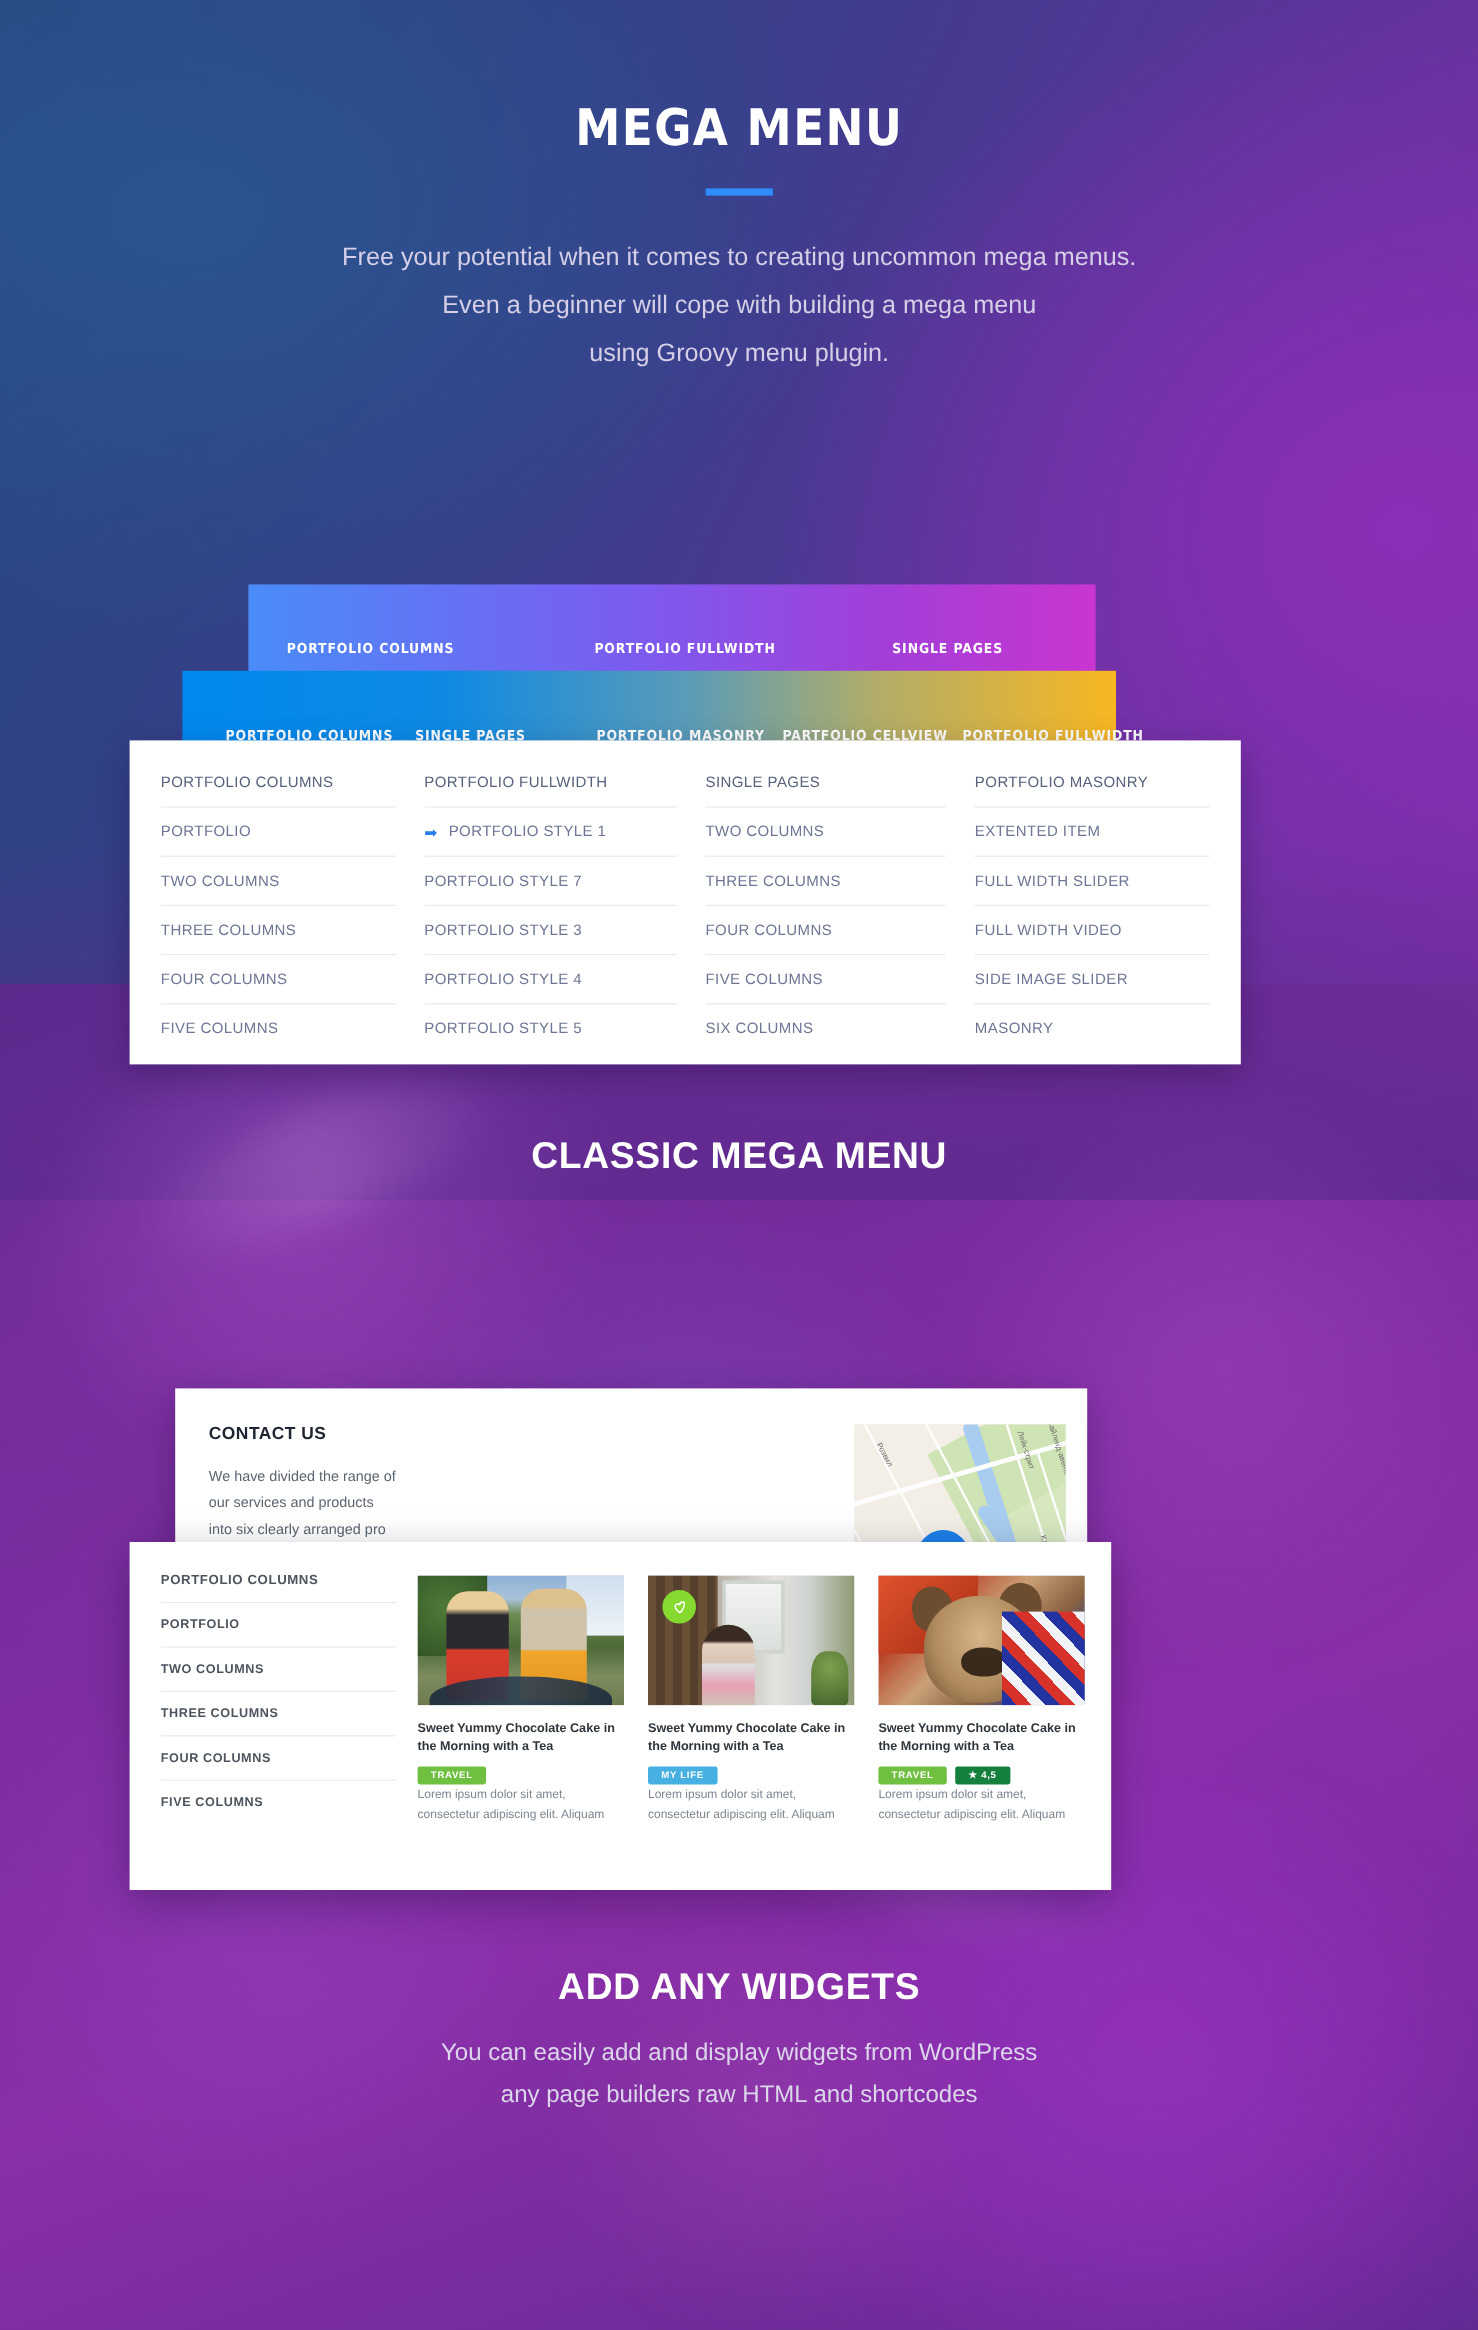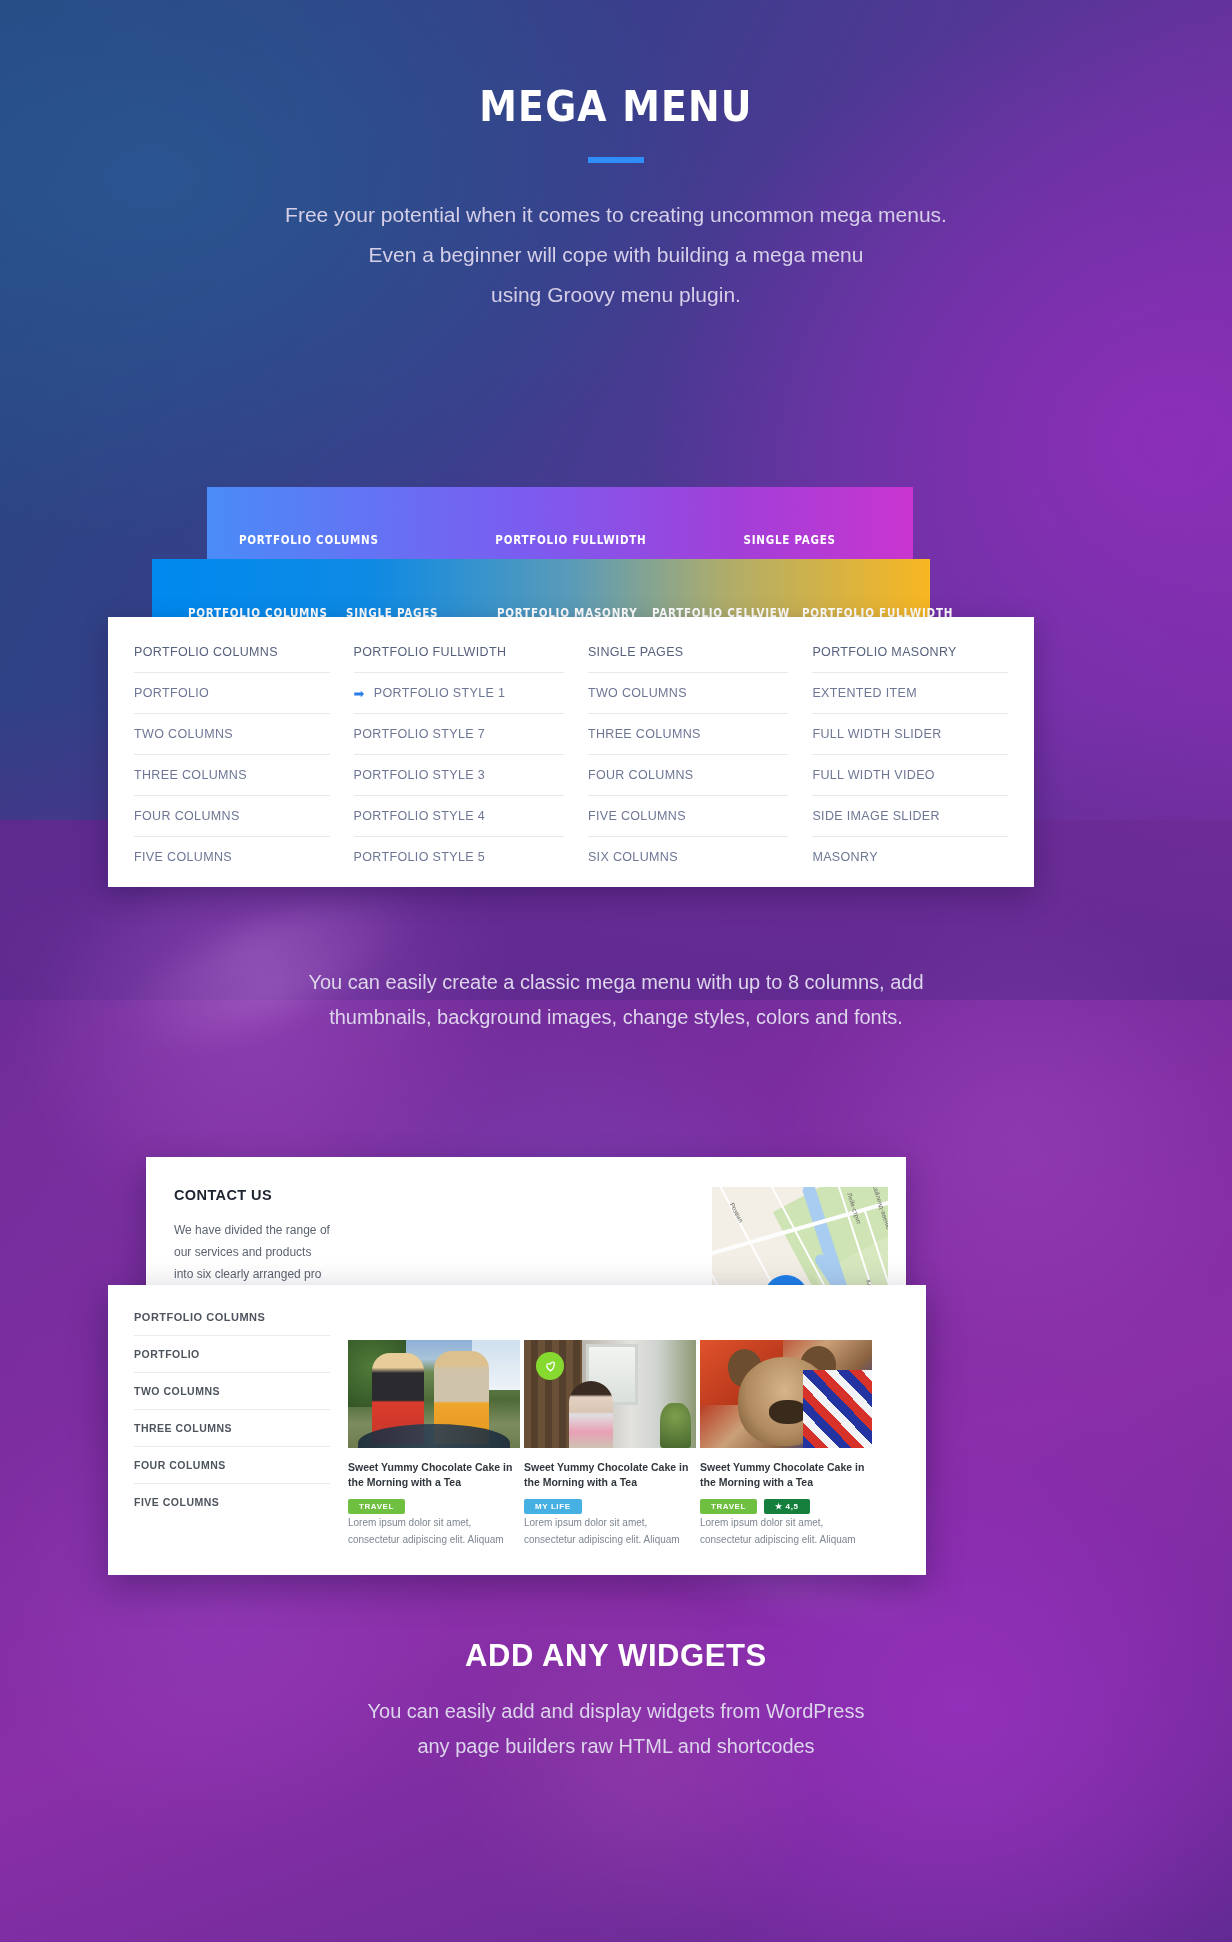--- a/index.html
+++ b/index.html
@@ -145,21 +145,21 @@
     position: absolute; left: 108px; top: 1285px; width: 818px; height: 290px;
     background: #ffffff; z-index: 9; box-shadow: 0 12px 34px rgba(18,10,48,.34);
     display: flex; padding: 26px 22px 0 26px;
   }
   .side-col { width: 196px; margin-right: 18px; }
   .side-head { font-size: 11px; font-weight: 700; color: #4d545e; letter-spacing: .5px; padding-bottom: 12px; }
   .side-item {
     font-size: 10.5px; font-weight: 700; color: #4d545e; letter-spacing: .5px;
     padding: 12px 0; border-top: 1px solid #e9eaec; white-space: nowrap;
   }
-  .cards { display: flex; gap: 4px; padding-top: 2px; align-items: center; }
+  .cards { display: flex; gap: 20px; padding-top: 2px; }
   .card { width: 172px; }
   .card-img { width: 172px; height: 108px; position: relative; overflow: hidden; background:#ddd; }
   .card-title {
     margin-top: 12px; font-size: 10.5px; font-weight: 700; line-height: 15px; color: #30363d;
   }
   .tags { margin-top: 9px; display: flex; gap: 7px; }
   .tag {
     font-size: 8px; font-weight: 700; letter-spacing: .6px; color: #fff;
     padding: 3px 11px; border-radius: 2px;
   }
@@ -297,24 +297,21 @@
     <div class="col-item">EXTENTED ITEM</div>
     <div class="col-item">FULL WIDTH SLIDER</div>
     <div class="col-item">FULL WIDTH VIDEO</div>
     <div class="col-item">SIDE IMAGE SLIDER</div>
     <div class="col-item">MASONRY</div>
   </div>
 
 </div>
 
 <div class="section-head" style="top:945px;">
-  <div class="h-sub-sm">
-    <div>You can easily create a classic mega menu with up to 8 columns, add</div>
-    <div>thumbnails, background images, change styles, colors and fonts.</div>
-  </div>
+  <div class="h-title-sm">CLASSIC MEGA MENU</div>
 </div>
 
 <div class="panel2">
   <div class="contact-inner">
     <div class="contact-left">
       <div class="contact-title">CONTACT US</div>
       <div class="contact-text">We have divided the range of our services and products into six clearly arranged pro</div>
     </div>
   </div>
 

